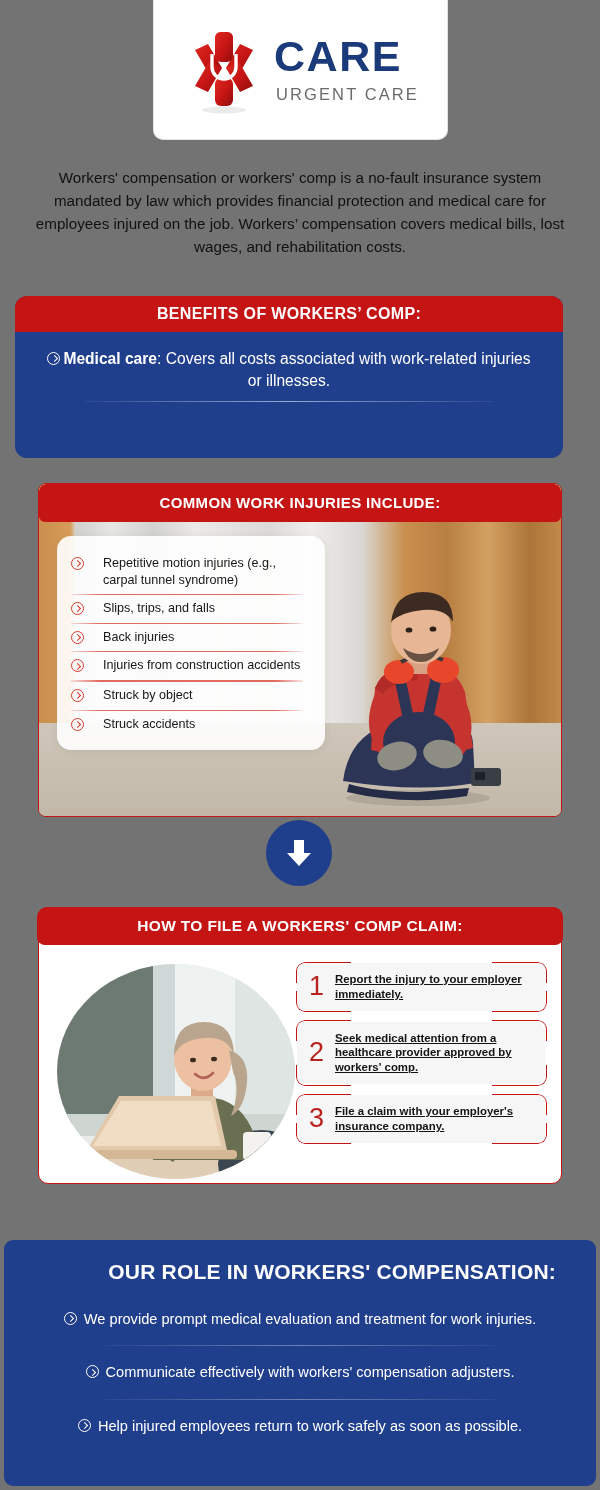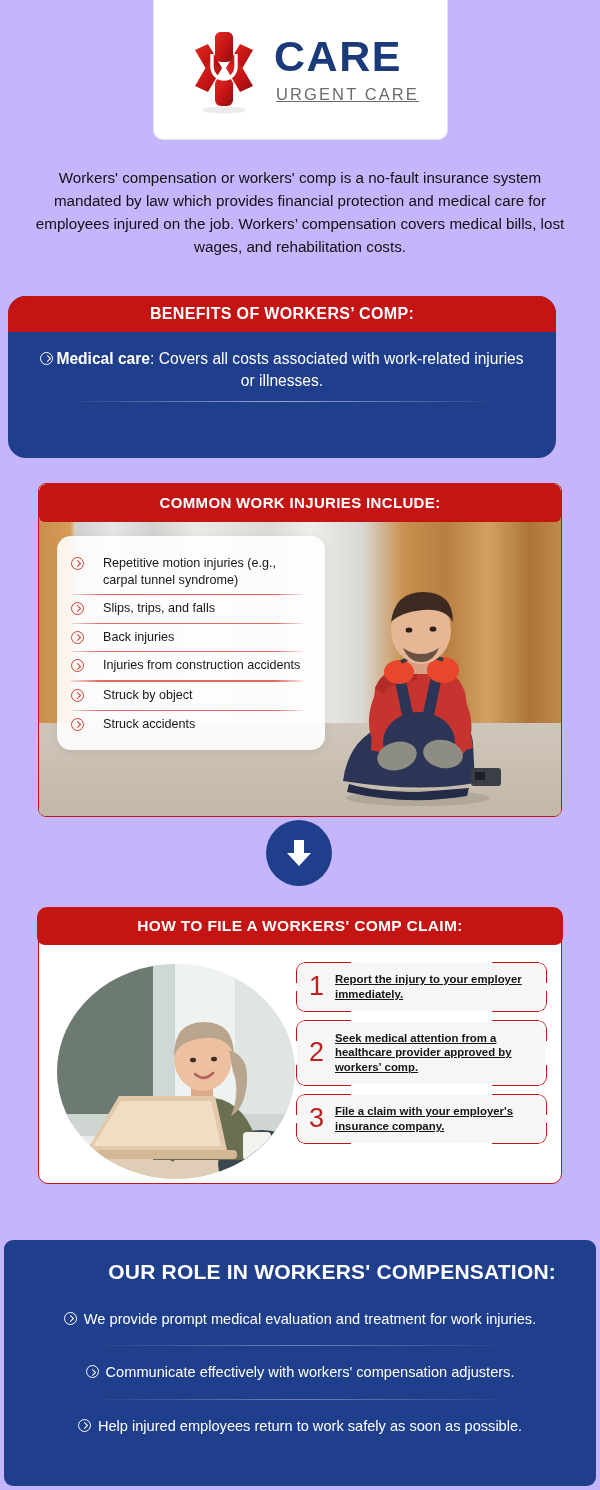--- a/index.html
+++ b/index.html
@@ -9,21 +9,21 @@
     height: 1490px;
     background: #ffffff;
     font-family: "Liberation Sans", sans-serif;
     overflow: hidden;
   }
 
   .page {
     position: relative;
     width: 600px;
     height: 1490px;
-    background: #c4b5fd;
+    background: #737373;
   }
 
   
   .logo-card {
     position: absolute;
     left: 153px; top: 0px;
     width: 295px; height: 140px;
     background: #ffffff;
     border: 1px solid #e3e3e3;
     border-top: none;
@@ -42,21 +42,20 @@
     color: #1b3a7a;
     line-height: 1;
   }
   .logo-sub {
     font-size: 16.5px;
     font-weight: 400;
     letter-spacing: 2.1px;
     color: #6b6b6b;
     margin-top: 7px;
     margin-left: 2px;
-    text-decoration: underline;
   }
 
   
   .intro {
     position: absolute;
     left: 28px; top: 166px;
     width: 544px;
     text-align: center;
     font-size: 15.2px;
     line-height: 1.52;
@@ -69,24 +68,24 @@
     background: #c41414;
     color: #ffffff;
     font-weight: 700;
     text-align: center;
     letter-spacing: 0.35px;
   }
 
   
   .benefits {
     position: absolute;
-    left: 8px; top: 296px;
+    left: 15px; top: 296px;
     width: 548px; height: 162px;
     background: #1f3e8c;
-    border-radius: 18px;
+    border-radius: 12px;
     overflow: hidden;
   }
   .benefits-head {
     height: 36px;
     line-height: 36px;
     font-size: 16px;
     background: #c41414;
   }
   .benefits-body {
     padding: 10px 30px 0 30px;

